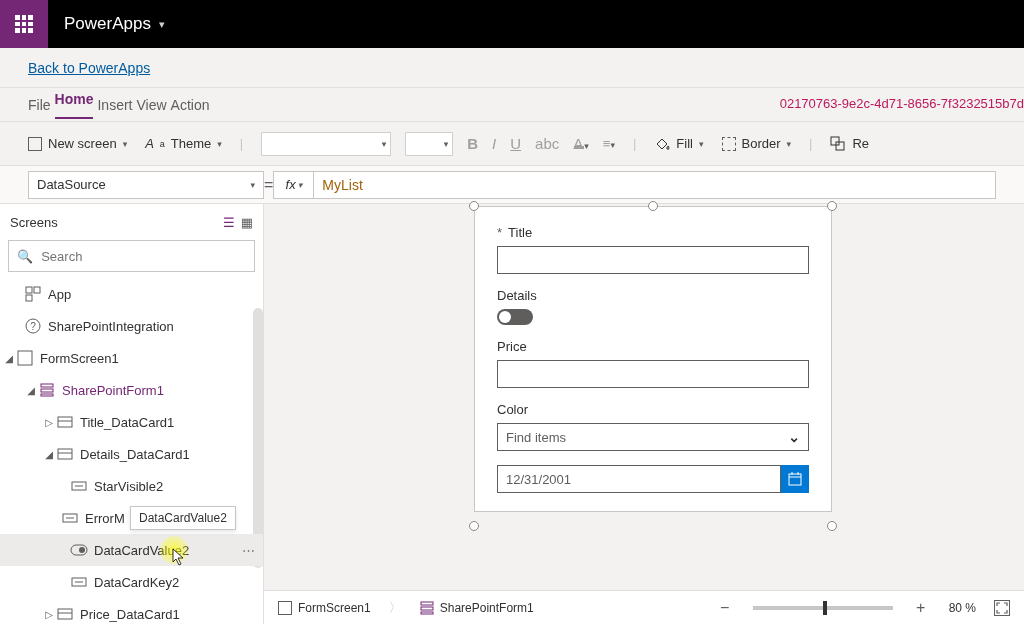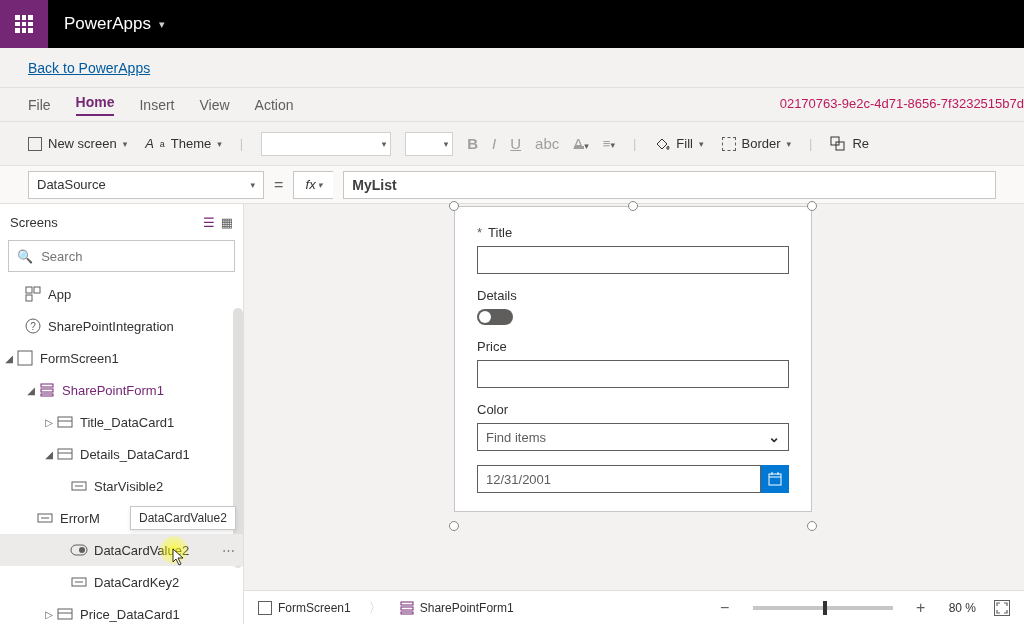--- a/index.html
+++ b/index.html
@@ -11,47 +11,47 @@
 .waffle-grid { width: 18px; height: 18px; display: grid; grid-template-columns: repeat(3,1fr); grid-template-rows: repeat(3,1fr); gap: 2px; }
 .waffle-grid span { background: #fff; }
 .app-name { color: #fff; font-size: 17px; margin-left: 16px; display: flex; align-items: center; gap: 8px; }
 .app-name .chev { font-size: 11px; color: #ccc; }
 
 
 .back-bar { height: 40px; display: flex; align-items: center; padding: 0 28px; border-bottom: 1px solid #e1dfdd; background: #f3f2f1; }
 .back-bar a { color: #005a9e; text-decoration: underline; font-size: 14px; cursor: pointer; }
 
 
-.menu-bar { height: 34px; display: flex; align-items: center; padding: 0 28px; gap: 25px; border-bottom: 1px solid #e1dfdd; background: #f3f2f1; position: relative; }
+.menu-bar { height: 34px; display: flex; align-items: center; padding: 0 28px; gap: 4px; border-bottom: 1px solid #e1dfdd; background: #f3f2f1; position: relative; }
 .menu-item { font-size: 14px; color: #605e5c; cursor: pointer; }
-.menu-item.active { color: #742774; font-weight: 600; border-bottom: 2px solid #742774; padding-bottom: 4px; }
+.menu-item.active { color: #742774; font-weight: 600; border-bottom: 2px solid #742774; padding-bottom: 10px; }
 .file-id { position: absolute; right: 0; top: 8px; color: #be185d; font-size: 13px; }
 
 
 .ribbon { height: 44px; display: flex; align-items: center; padding: 0 28px; gap: 18px; border-bottom: 1px solid #e1dfdd; background: #f3f2f1; }
 .ribbon-btn { display: flex; align-items: center; gap: 6px; color: #323130; font-size: 13px; cursor: pointer; }
 .ribbon-sep { color: #c8c6c4; }
 .ribbon-disabled { color: #a19f9d; cursor: default; }
 .ribbon-group { display: flex; align-items: center; gap: 14px; }
 .icon-box { width: 14px; height: 14px; border: 1px solid #605e5c; display: inline-block; }
 .font-a { font-size: 13px; }
 .small-chev { font-size: 9px; color: #605e5c; }
 
 
-.formula-bar { height: 38px; display: flex; align-items: center; padding: 0 28px; gap: 10px; border-bottom: 1px solid #e1dfdd; background: #faf9f8; }
+.formula-bar { height: 38px; display: flex; align-items: center; padding: 0 28px; border-bottom: 1px solid #e1dfdd; background: #faf9f8; }
 .prop-select { width: 236px; height: 28px; border: 1px solid #c8c6c4; background: #fff; padding: 0 8px; display: flex; align-items: center; justify-content: space-between; cursor: pointer; }
 .equals { font-size: 16px; color: #605e5c; }
 .fx-box { width: 40px; height: 28px; border: 1px solid #c8c6c4; background: #fff; display: flex; align-items: center; justify-content: center; font-style: italic; border-right: none; }
-.formula-input { flex: 1; height: 28px; border: 1px solid #c8c6c4; background: #fff; padding: 0 8px; font-family: Consolas, monospace; font-size: 14px; color: #404040; display: flex; align-items: center; font-weight: bold; }
+.formula-input { flex: 1; height: 28px; border: 1px solid #c8c6c4; background: #fff; padding: 0 8px; font-family: Consolas, monospace; font-size: 14px; color: #a16207; display: flex; align-items: center; }
 
 
 .main { display: flex; height: calc(624px - 48px - 40px - 34px - 44px - 38px); }
 
 
-.tree-panel { width: 244px; background: #fff; border-right: 1px solid #e1dfdd; display: flex; flex-direction: column; position: relative; }
+.tree-panel { width: 264px; background: #fff; border-right: 1px solid #e1dfdd; display: flex; flex-direction: column; position: relative; }
 .tree-header { height: 36px; display: flex; align-items: center; justify-content: space-between; padding: 0 10px; }
 .tree-header-title { font-size: 13px; color: #323130; }
 .tree-header-icons { display: flex; gap: 6px; color: #605e5c; }
 .tree-search { height: 32px; margin: 0 8px 6px 8px; border: 1px solid #c8c6c4; display: flex; align-items: center; padding: 0 8px; gap: 8px; }
 .tree-search input { border: none; outline: none; flex: 1; font-size: 13px; }
 .tree-scroll { flex: 1; overflow-y: auto; position: relative; }
 .tree-node { display: flex; align-items: center; height: 32px; padding-right: 8px; cursor: pointer; }
 .tree-node.selected { background: #edebe9; }
 .tree-caret { width: 14px; text-align: center; font-size: 10px; color: #605e5c; }
 .tree-icon { width: 18px; height: 18px; display: flex; align-items: center; justify-content: center; margin-right: 6px; }
@@ -269,21 +269,21 @@
       </div>
       <div class="tree-node" style="padding-left:70px">
         <span class="tree-icon">
             <svg width="16" height="16">
               <rect x="1" y="4" width="14" height="8" fill="none" stroke="#605e5c"></rect>
               <line x1="4" y1="8" x2="12" y2="8" stroke="#605e5c"></line>
             </svg>
           </span>
         <span class="tree-label">StarVisible2</span>
       </div>
-      <div class="tree-node" style="padding-left:36px;position:relative">
+      <div class="tree-node" style="padding-left:61px;position:relative">
         <span class="tree-icon">
             <svg width="16" height="16">
               <rect x="1" y="4" width="14" height="8" fill="none" stroke="#605e5c"></rect>
               <line x1="4" y1="8" x2="12" y2="8" stroke="#605e5c"></line>
             </svg>
           </span>
         <span class="tree-label">ErrorM</span>
         <div class="tooltip" style="left:130px;top:4px">DataCardValue2</div>
       </div>
       <div class="tree-node selected" style="padding-left:70px;position:relative">

